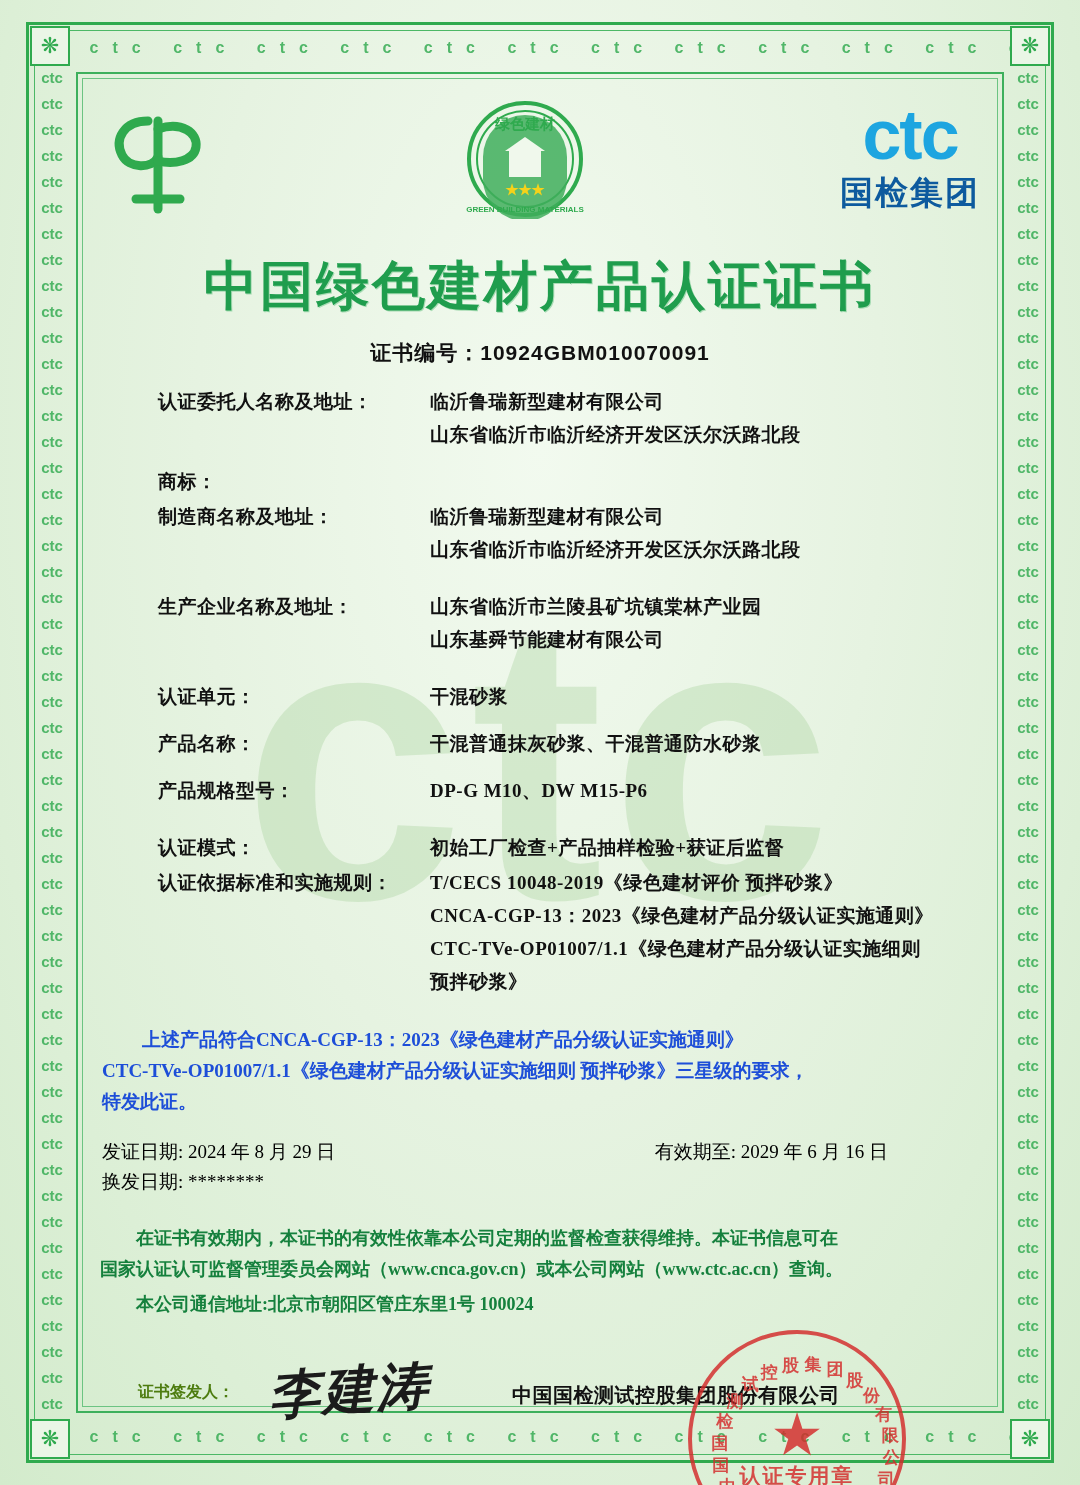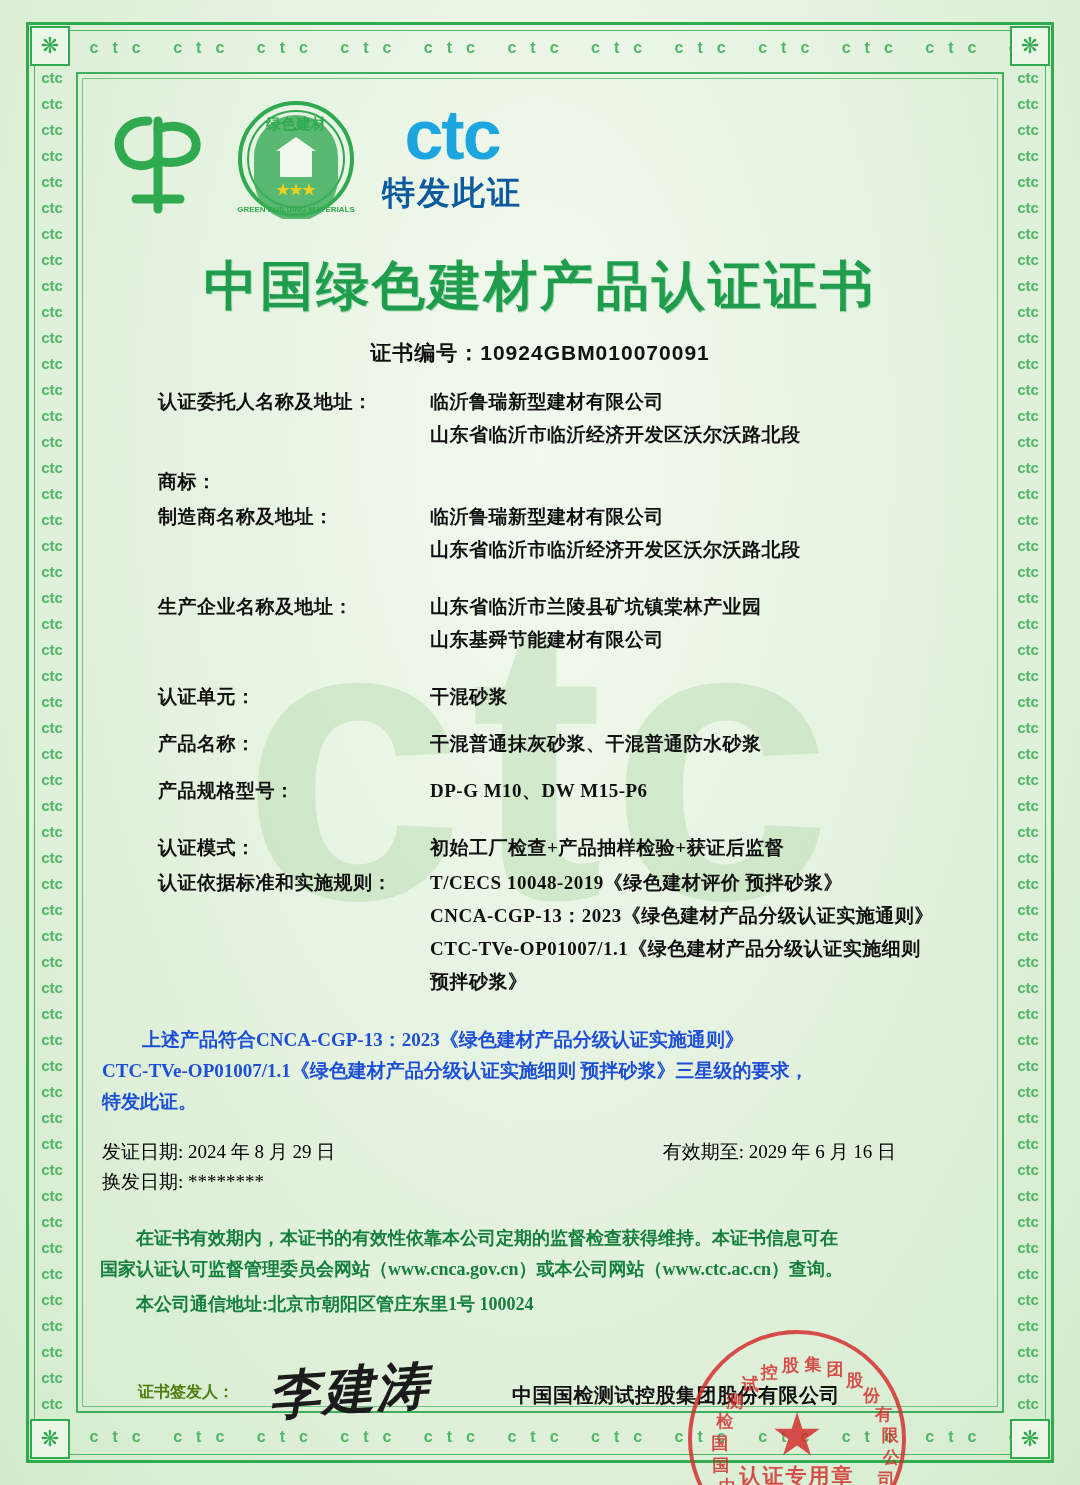--- a/index.html
+++ b/index.html
@@ -114,21 +114,21 @@
 
   
   .content {
     position: absolute;
     left: 100px; top: 86px; right: 100px; bottom: 86px;
   }
 
   .logos {
     display: flex;
     align-items: center;
-    justify-content: flex-start;
+    justify-content: space-between;
     gap: 26px;
     margin-top: 8px;
     height: 130px;
   }
   .logo-gp { width: 110px; height: 120px; }
   .logo-gbm { width: 120px; height: 120px; }
   .logo-ctc { display: flex; flex-direction: column; align-items: center; }
   .ctc-text {
     font-family: "Liberation Sans", sans-serif;
     font-size: 70px;
@@ -212,21 +212,21 @@
     position: relative;
     font-size: 19px;
     color: #000000;
     line-height: 30px;
     padding-left: 2px;
   }
   .dates .issue { display: block; }
   .dates .reissue { display: block; }
   .dates .expire {
     position: absolute;
-    right: 84px;
+    right: 92px;
     top: 0;
   }
 
   .notes {
     margin-top: 26px;
     font-size: 18px;
     font-weight: bold;
     color: #15803d;
     line-height: 31px;
   }
@@ -357,21 +357,21 @@
         <path d="M18 58 A42 42 0 0 1 102 58 L102 80 A42 42 0 0 1 18 80 Z" fill="#3fae5c" opacity=".85"></path>
         <rect x="44" y="52" width="32" height="26" fill="#f0f8ec"></rect>
         <path d="M40 52 L60 38 L80 52 Z" fill="#f0f8ec"></path>
         <text x="60" y="30" text-anchor="middle" font-family="Liberation Sans, sans-serif" font-size="15" font-weight="bold" fill="#2faa4e">绿色建材</text>
         <text x="60" y="95" text-anchor="middle" font-family="Liberation Sans, sans-serif" font-size="13" font-weight="bold" fill="#f5d21a">★★★</text>
         <text x="60" y="113" text-anchor="middle" font-family="Liberation Sans, sans-serif" font-size="8" font-weight="bold" fill="#2faa4e">GREEN BUILDING MATERIALS</text>
       </svg>
 
       <div class="logo-ctc">
         <div class="ctc-text">ctc</div>
-        <div class="ctc-cn">特发此证</div>
+        <div class="ctc-cn">国检集团</div>
       </div>
     </div>
 
     <div class="cert-title">中国绿色建材产品认证证书</div>
 
     <div class="cert-no">
       <span>证书编号：</span><span class="num">10924GBM010070091</span>
     </div>
 
     <div class="fields">

